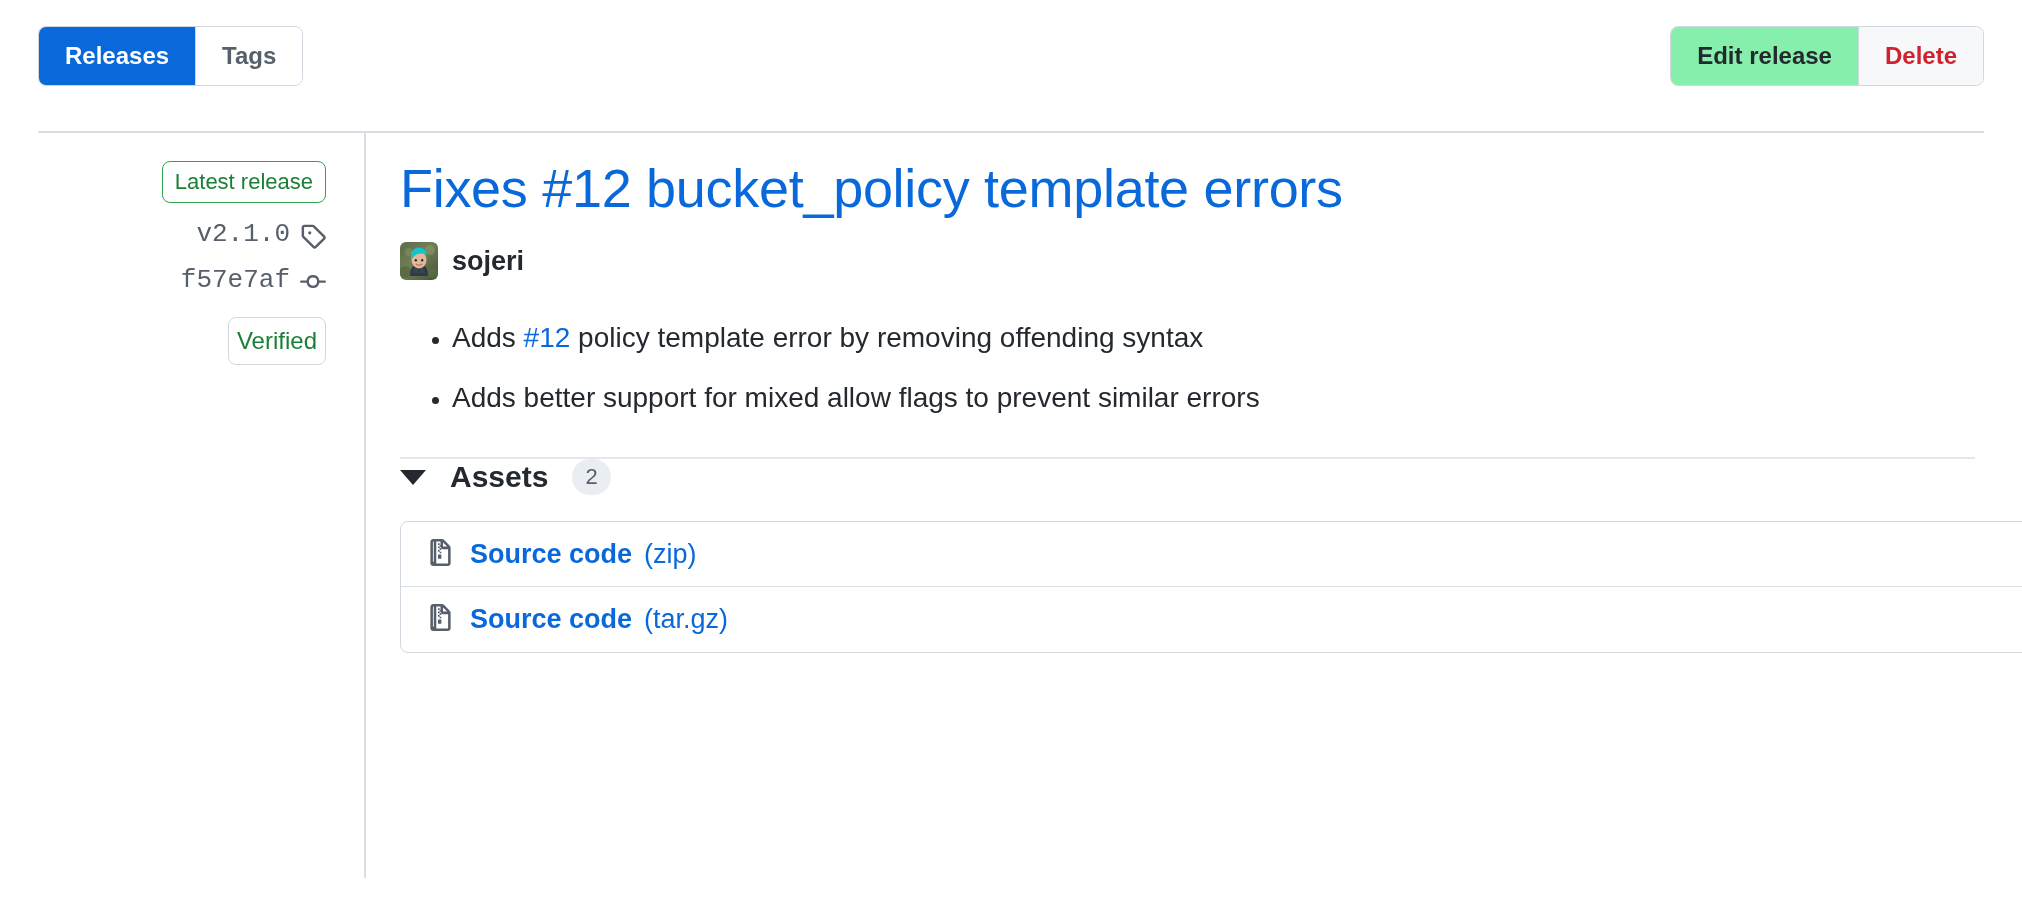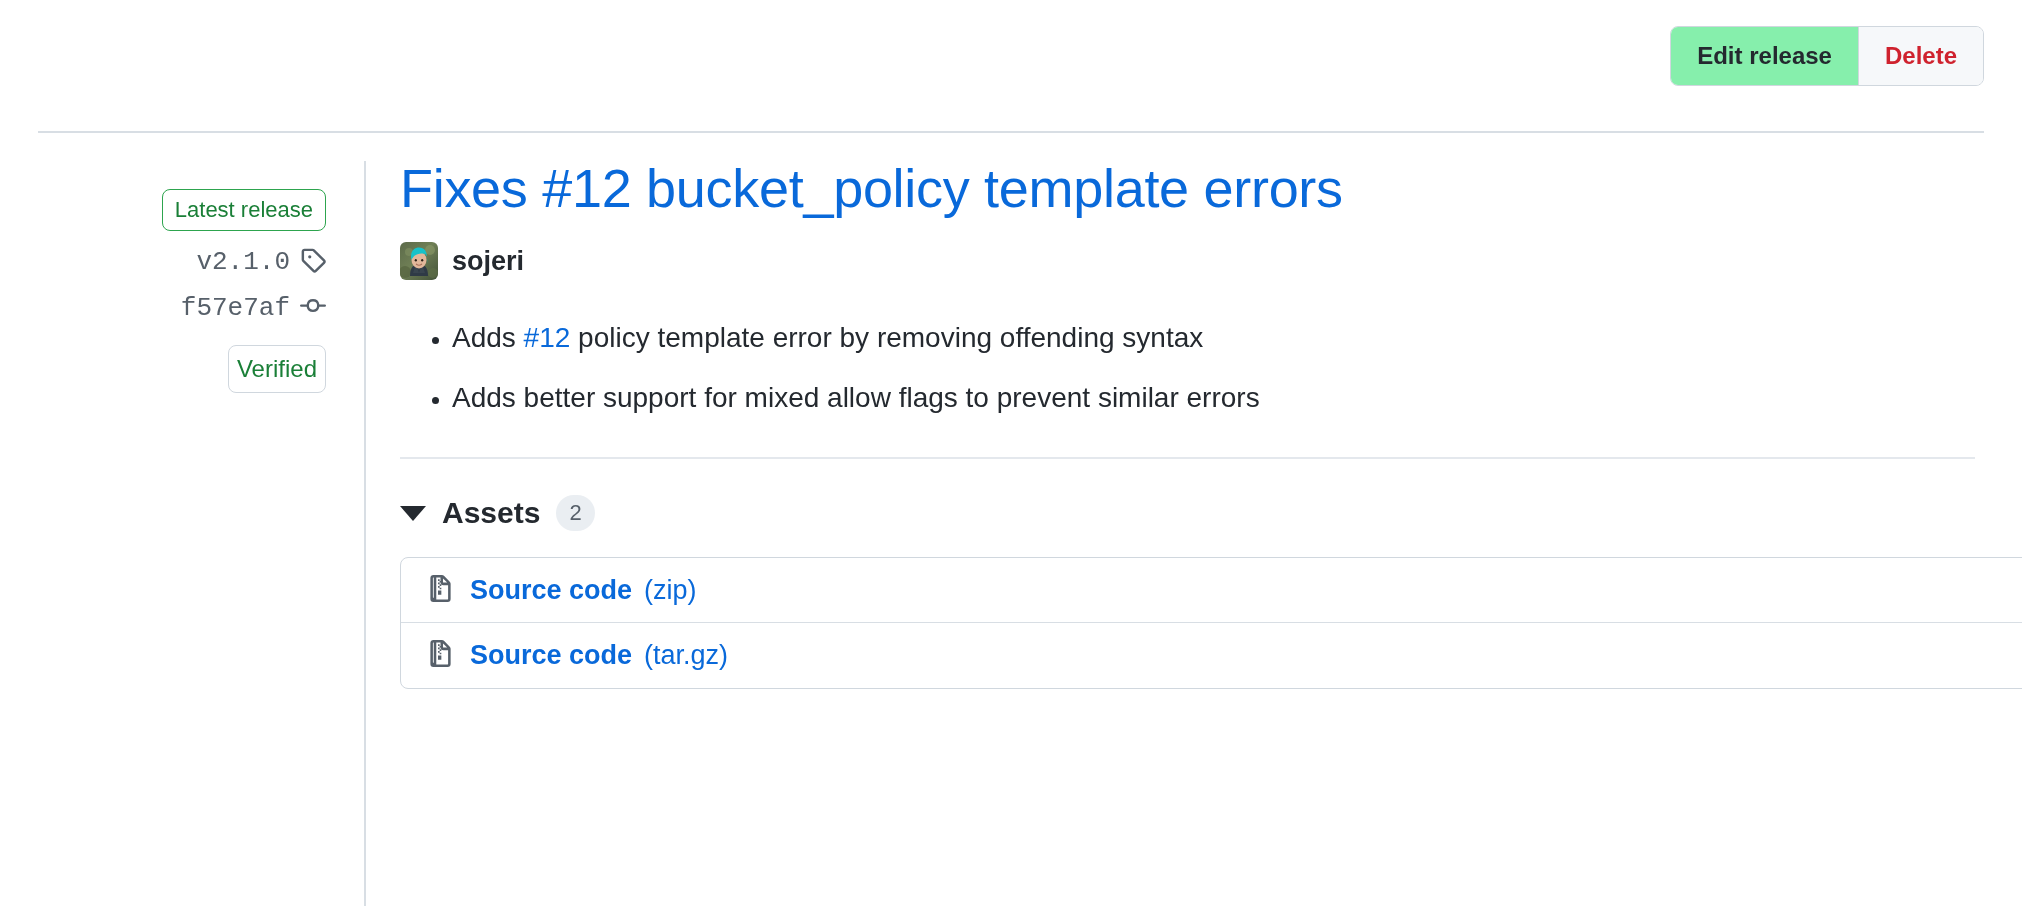--- a/index.html
+++ b/index.html
@@ -91,39 +91,38 @@
   .sidebar {
     position: absolute;
     left: 38px;
     top: 0;
     width: 328px;
     height: 745px;
     border-right: 2px solid #d8dee4;
     box-sizing: border-box;
     padding-right: 38px;
     text-align: right;
-    margin-top: 28px;
   }
 
   .latest-badge {
     display: inline-block;
     border: 1px solid #2da44e;
     border-radius: 8px;
     color: #1a7f37;
     font-size: 22px;
     line-height: 1;
     padding: 9px 12px;
     margin-top: 28px;
     background: #ffffff;
     white-space: nowrap;
   }
 
   .meta-row {
     display: flex;
-    align-items: flex-start;
+    align-items: flex-end;
     justify-content: flex-end;
     gap: 10px;
     color: #57606a;
     font-size: 26px;
     margin-top: 16px;
     font-family: "Liberation Mono", monospace;
   }
   .meta-row svg { display: block; flex: 0 0 auto; }
 
   .verified-badge {
@@ -202,22 +201,21 @@
   .divider {
     height: 2px;
     background: #e4e8ed;
     margin-top: 38px;
     width: 1575px;
   }
 
   .assets-header {
     display: flex;
     align-items: center;
-    gap: 16px;
-    margin-top: 36px;
+    gap: 24px;
     cursor: pointer;
     width: max-content;
   }
   .caret {
     width: 0; height: 0;
     border-left: 13px solid transparent;
     border-right: 13px solid transparent;
     border-top: 15px solid #24292f;
     display: block;
   }
@@ -270,20 +268,24 @@
   }
   .asset-icon { display: block; flex: 0 0 auto; }
 </style>
 </head>
 <body>
 
 <div class="page">
 
   <div class="topbar">
 
+    <div class="btn-group left">
+      <button class="btn selected">Releases</button>
+      <button class="btn plain">Tags</button>
+    </div>
 
     <div class="btn-group right">
       <button class="btn edit">Edit release</button>
       <button class="btn danger">Delete</button>
     </div>
 
   </div>
 
   <div class="content">
 

